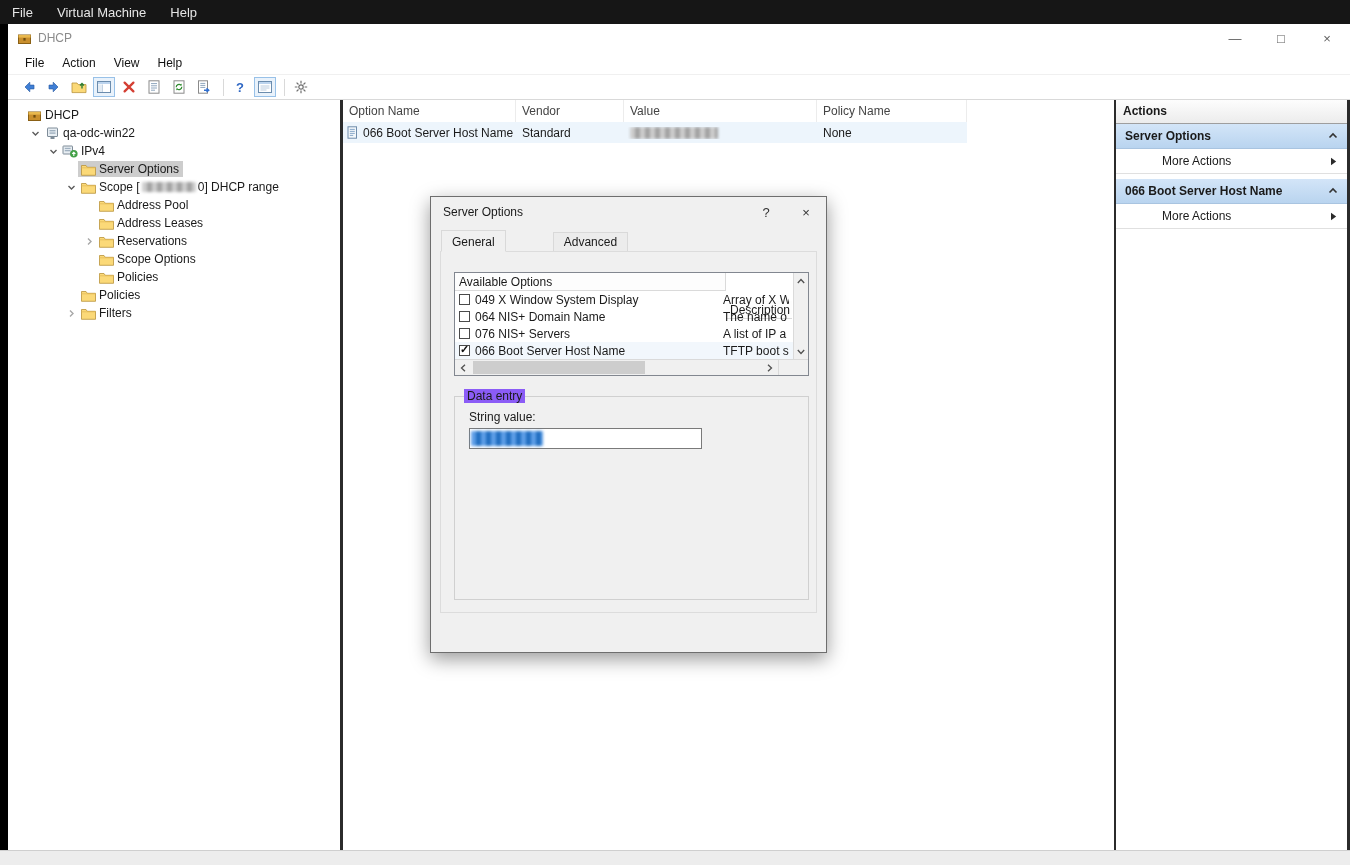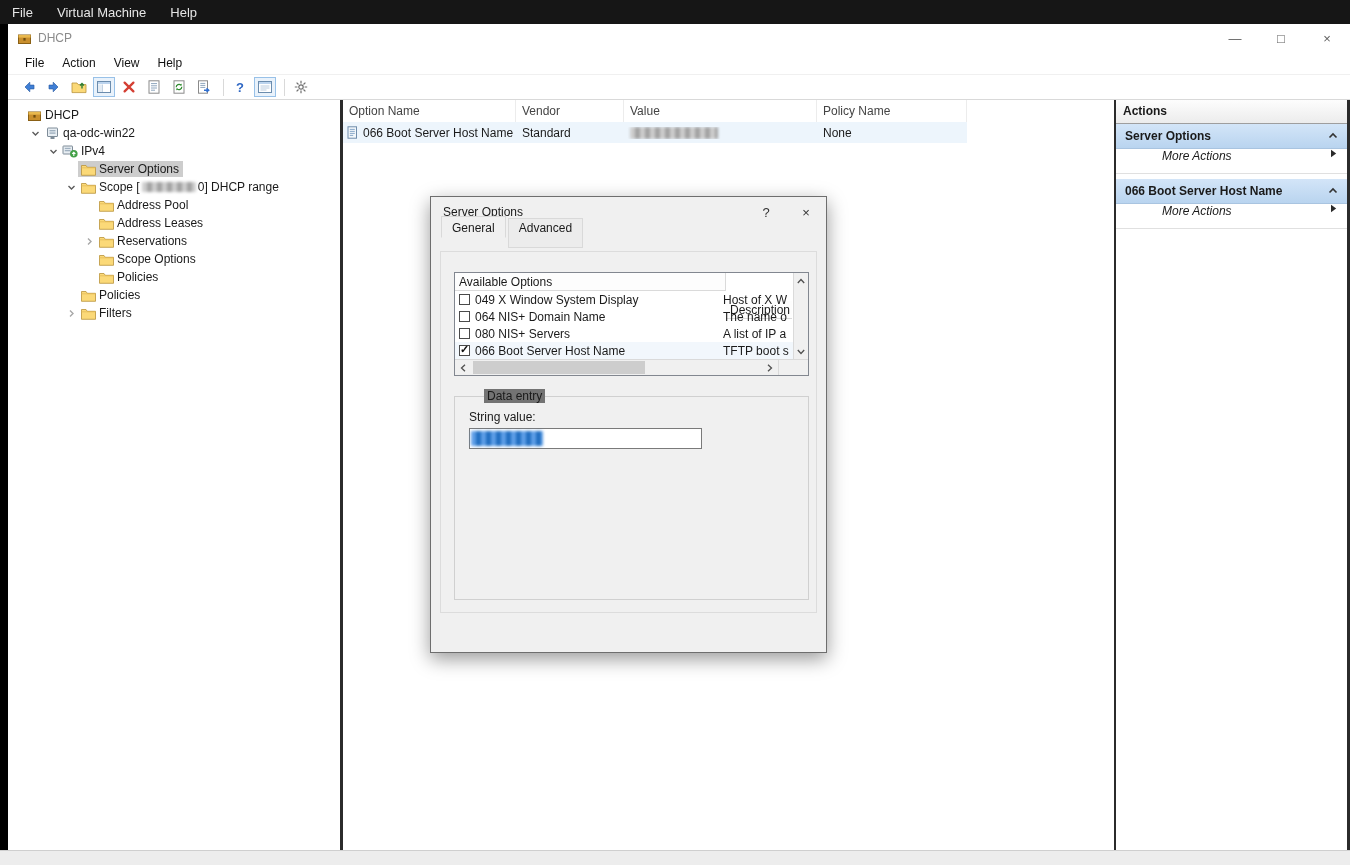--- a/index.html
+++ b/index.html
@@ -56,35 +56,35 @@
   .redact.scope { width:54px; height:10px; margin:0 2px; vertical-align:-1px; }
   .redact.value { width:88px; height:12px; }
   .redact.input-sel { width:72px; height:15px;
     background:repeating-linear-gradient(90deg,#5f9fe8 0 5px,#1f6dc0 5px 10px); }
   
   .ap-title { height:24px; line-height:23px; padding-left:7px; font-weight:bold;
     background:linear-gradient(#fdfdfd,#ececec); border-bottom:1px solid #9e9e9e; }
   .ap-head { height:25px; display:flex; align-items:center; padding:0 9px; font-weight:bold;
     background:linear-gradient(#d3e5f8,#b9d4ef); border-bottom:1px solid #a9c4e0; }
   .ap-head .caret { margin-left:auto; display:inline-flex; }
-  .ap-more { height:25px; display:flex; align-items:flex-start; padding-left:46px;
-    border-bottom:1px solid #e0e0e0; position:relative;font-style:italic; }
+  .ap-more { height:25px; display:flex; align-items:center; padding-left:46px;
+    border-bottom:1px solid #e0e0e0; position:relative; }
   .ap-more .arr { position:absolute; right:10px; display:inline-flex; }
   .ap-gap { height:5px; }
   
   .statusbar { position:absolute; left:0; bottom:0; width:1350px; height:15px;
     background:#ededed; border-top:1px solid #cfcfcf; }
   
   .dialog { position:absolute; left:430px; top:196px; width:397px; height:457px;
     background:#f0f0f0; border:1px solid #6e6e6e; box-shadow:0 6px 18px rgba(0,0,0,.4); z-index:10; }
   .dlg-title { height:30px; display:flex; align-items:center; padding-left:12px; }
   .dlg-btns { margin-left:auto; display:flex; }
   .dlg-hbtn { width:40px; height:30px; display:flex; align-items:center; justify-content:center;
     font-size:13px; color:#333; }
-  .tabs { position:absolute; left:10px; top:19px; display:flex; }
+  .tabs { position:absolute; left:10px; top:33px; display:flex;gap:45px; }
   .tab { padding:2px 10px 0; height:30px; margin-top:2px; border:1px solid #d9d9d9;
     background:#ececec; margin-right:2px; }
   .tab.active { height:22px; margin-top:0; padding-top:4px; background:#f0f0f0;
     border-bottom:1px solid #f0f0f0; position:relative; z-index:3; }
   .panel { position:absolute; left:9px; top:54px; width:377px; height:362px;
     border:1px solid #dcdcdc; background:#f0f0f0; z-index:1; }
   
   .lb { position:absolute; left:13px; top:20px; width:355px; background:#fff; border:1px solid #828790; }
   .lb-main { display:flex; }
   .lb-content { width:374px; }
@@ -105,21 +105,21 @@
   .sbtn { height:15px; display:flex; align-items:center; justify-content:center; background:#f0f0f0; }
   .strack { flex:1; }
   .hscroll { display:flex; height:16px; border-top:1px solid #dadada; background:#f0f0f0; }
   .hbtn { width:16px; display:flex; align-items:center; justify-content:center; }
   .htrack { width:291px; position:relative; }
   .hthumb { position:absolute; left:2px; top:1px; width:172px; height:13px; background:#cdcdcd; }
   .hcorner { width:16px; border-left:1px solid #dadada; background:#f0f0f0; }
   
   .grp { position:absolute; left:13px; top:144px; width:355px; height:204px;
     border:1px solid #d0d0d0; }
-  .grp-label { position:absolute; top:-8px; left:9px; background:#737373; padding:0 3px;margin-left:20px; }
+  .grp-label { position:absolute; top:-8px; left:9px; background:#8b5cf6; padding:0 3px; }
   .fld-label { position:absolute; left:14px; top:13px; }
   .txt { position:absolute; left:14px; top:31px; width:233px; height:21px; background:#fff;
     border:1px solid #7a7a7a; display:flex; align-items:center; padding-left:1px; }
   
   .dlg-actions { position:absolute; right:9px; bottom:9px; display:flex; }
   .btn { width:71px; height:23px; display:flex; align-items:center; justify-content:center;
     background:#e1e1e1; border:1px solid #adadad; margin-left:10px; }
   .btn.default { border:1px solid #0078d7; box-shadow:inset 0 0 0 1px #0078d7; }
   .btn.disabled { color:#8d8d8d; background:#e9e9e9; border-color:#c7c7c7; }
 </style>
@@ -499,30 +499,30 @@
       <div class="lb-main">
         <div class="lb-content">
           <div class="lb-hdr">
             <div class="lb-hc o">Available Options</div>
             <div class="lb-hc d">Description</div>
           </div>
           <div id="optRows">
               <div class="lbrow">
                 <span class="cb"></span>
                 <span class="lb-opt">049 X Window System Display</span>
-                <span class="lb-desc">Host of X W</span>
+                <span class="lb-desc">Array of X W</span>
               </div>
               <div class="lbrow">
                 <span class="cb"></span>
                 <span class="lb-opt">064 NIS+ Domain Name</span>
                 <span class="lb-desc">The name o</span>
               </div>
               <div class="lbrow">
                 <span class="cb"></span>
-                <span class="lb-opt">080 NIS+ Servers</span>
+                <span class="lb-opt">076 NIS+ Servers</span>
                 <span class="lb-desc">A list of IP a</span>
               </div>
               <div class="lbrow hl">
                 <span class="cb checked"></span>
                 <span class="lb-opt">066 Boot Server Host Name</span>
                 <span class="lb-desc">TFTP boot s</span>
               </div>
             </div>
         </div>
         <div class="vscroll">

